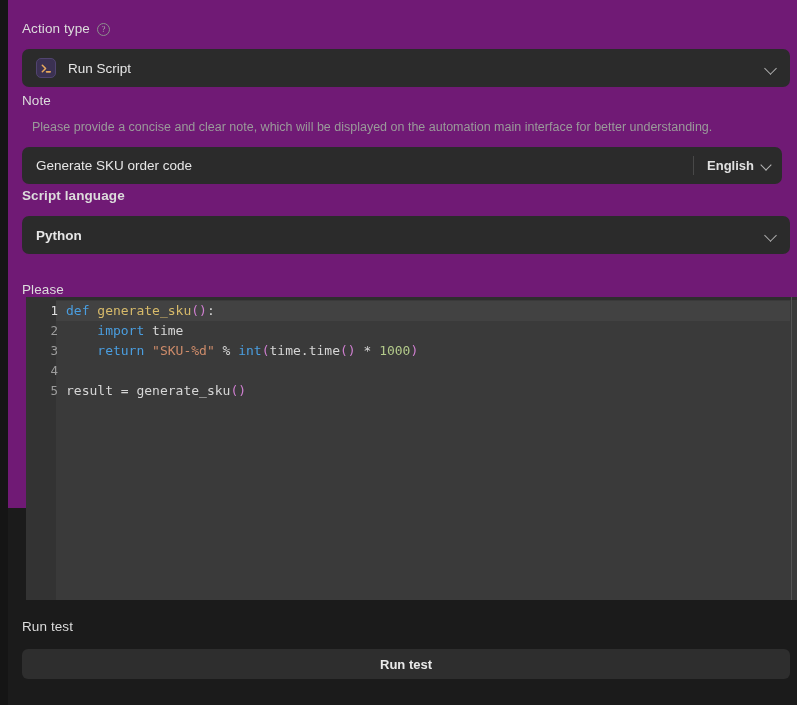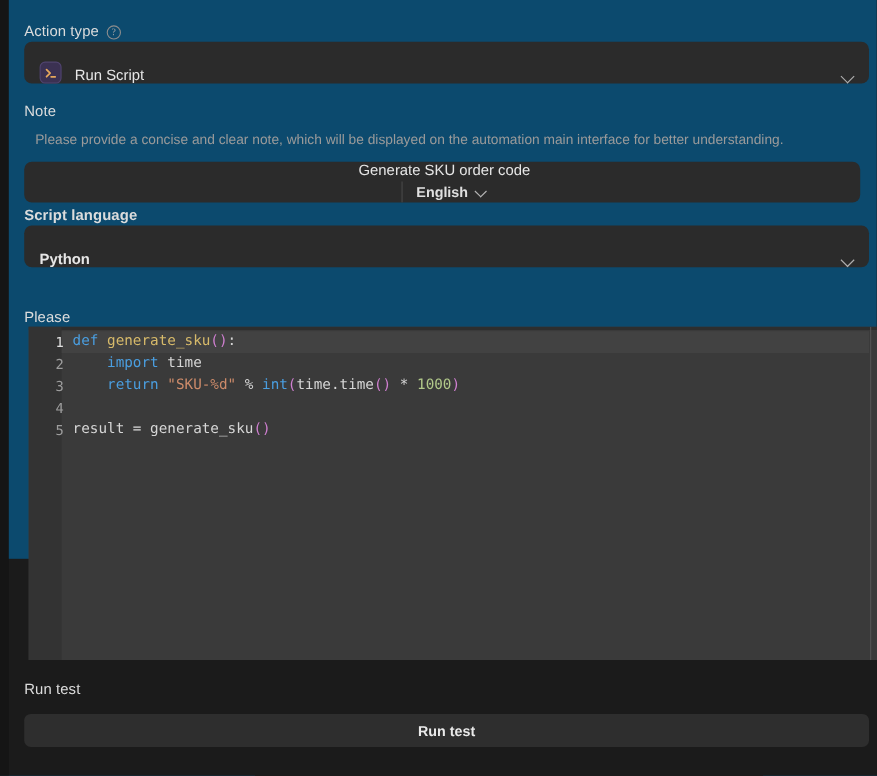--- a/index.html
+++ b/index.html
@@ -21,21 +21,21 @@
     position: absolute;
     left: 0; top: 0;
     width: 8px; height: 705px;
     background: #151515;
   }
 
   .page {
     position: absolute;
     left: 8px; top: 0;
     width: 789px; height: 508px;
-    background: #0c4a6e;
+    background: #701a75;
     box-sizing: border-box;
   }
 
   
   .field-label {
     font-size: 13.5px;
     color: #dcdcdc;
     line-height: 1;
     letter-spacing: .1px;
   }
@@ -65,25 +65,26 @@
     align-items: center;
     justify-content: center;
     font-size: 9px;
     color: #a8a8a8;
     line-height: 1;
     font-family: "Liberation Serif", serif;
     box-sizing: border-box;
   }
 
   .select-box {
+    margin-top: 11px;
     height: 38px;
     background: #2b2b2b;
     border-radius: 7px;
     display: flex;
-    align-items: flex-end;
+    align-items: center;
     padding: 0 12px 0 14px;
     box-sizing: border-box;
     cursor: pointer;
   }
   .select-box .value {
     font-size: 13.5px;
     color: #e6e6e6;
     flex: 1;
   }
   .chev {
@@ -125,21 +126,20 @@
   .note-input {
     margin-top: 11px;
     height: 37px;
     background: #2b2b2b;
     border-radius: 7px;
     display: flex;
     align-items: center;
     padding: 0 10px 0 14px;
     box-sizing: border-box;
     width: 760px;
-    flex-direction: column;
   }
   .note-input .note-val {
     flex: 1;
     font-size: 13.5px;
     color: #e6e6e6;
   }
   .note-lang {
     display: flex;
     align-items: center;
     gap: 6px;

